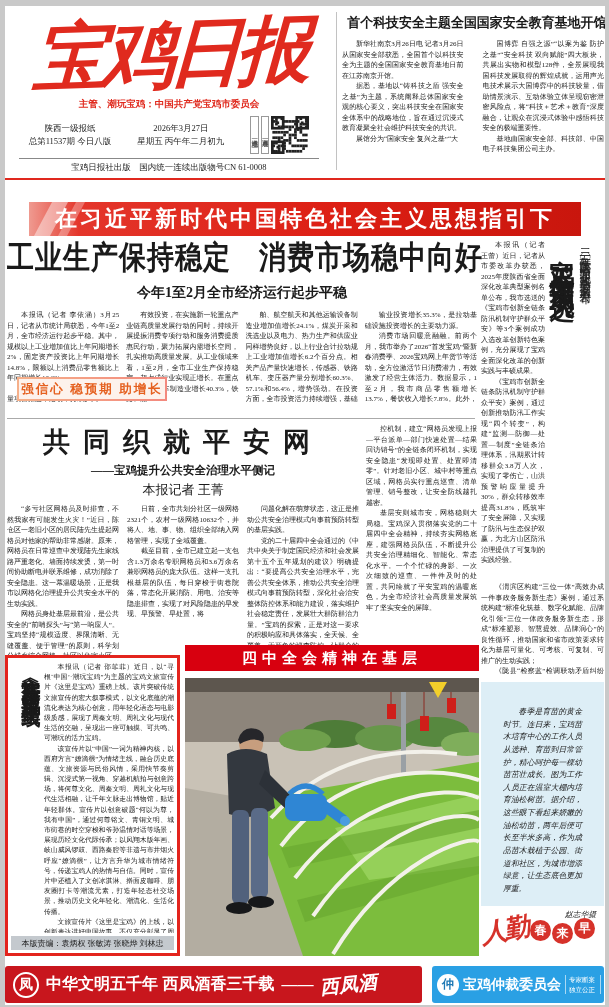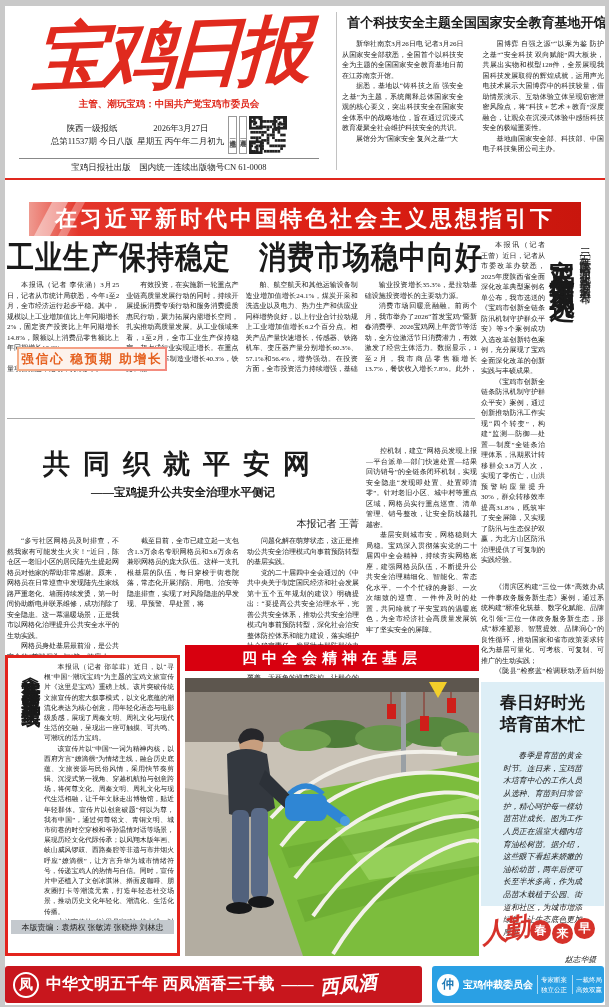--- a/index.html
+++ b/index.html
@@ -6,21 +6,21 @@
   .page{position:relative;margin:6px 4px 2px 5px;width:600px;height:999px;background:#fff;
         font-family:"Liberation Serif",serif;color:#1a1a1a;overflow:hidden;}
   [data-name]{box-sizing:border-box;}
 
   
   .masthead{position:absolute;left:0;top:4px;width:328px;height:164px;text-align:center;}
   .mh-title{font-family:"DejaVu Serif",serif;font-style:italic;font-weight:900;font-size:74px;
             line-height:1.0;color:#e02a1e;letter-spacing:-6px;transform:rotate(-2deg) skewX(-4deg);
             margin-top:6px;white-space:nowrap;}
   .mh-org{color:#e02a1e;font-family:"Liberation Sans",sans-serif;font-weight:bold;font-size:9.5px;margin-top:8px;}
-  .mh-info{display:flex;align-items:center;justify-content:center;gap:4px;margin-top:5px;padding:0 20px;}
+  .mh-info{display:flex;align-items:center;justify-content:center;gap:26px;margin-top:5px;padding:0 20px;}
   .mh-col{font-size:8.5px;line-height:1.5;white-space:nowrap;}
   .mh-qr{display:flex;gap:2px;align-items:stretch;height:38px;}
   .mh-qr .vlab{writing-mode:vertical-rl;font-size:6.5px;border:1px solid #999;padding:1px 0;color:#444;line-height:1;}
   .qr{width:38px;height:38px;background:#fff;}
   .qr svg{width:100%;height:100%;display:block;}
   .mh-pub{border-top:1px solid #888;margin:4px 14px 0 14px;padding-top:3px;font-size:8.5px;white-space:nowrap;}
   .vline{position:absolute;left:331px;top:6px;width:1px;height:158px;background:#c2c2c2;}
 
   
   .topstory{position:absolute;left:337px;top:8px;width:262px;height:160px;}
@@ -58,41 +58,41 @@
   .cs-row{display:flex;height:340px;overflow:hidden;}
   .cs-body{width:64px;overflow:hidden;}
   .cs-vtitle{writing-mode:vertical-rl;font-family:"Liberation Sans",sans-serif;font-weight:900;font-size:25px;
              line-height:1.1;letter-spacing:4px;margin-left:3px;}
   .cs-vsub{writing-mode:vertical-rl;font-size:11.5px;letter-spacing:2px;line-height:1.1;margin-left:3px;color:#222;}
   .cs-rest{height:94px;overflow:hidden;margin-top:2px;}
 
   .hr1{position:absolute;left:2px;top:412px;width:468px;height:1px;background:#aaa;}
 
   
-  .safety{position:absolute;left:2px;top:440px;width:470px;height:228px;display:flex;gap:7px;}
+  .safety{position:absolute;left:2px;top:418px;width:470px;height:228px;display:flex;gap:7px;}
   .sf-left{width:352px;}
   .sf-title{font-family:"Liberation Sans",sans-serif;font-weight:900;font-size:27px;letter-spacing:13px;text-align:center;white-space:nowrap;}
   .sf-sub{font-weight:bold;font-size:11.5px;text-align:center;margin-top:3px;}
-  .sf-by{font-size:10px;text-align:right;margin-top:17px;}
+  .sf-by{font-size:13px;text-align:center;margin-top:3px;}
   .sf-cols{display:flex;gap:8px;margin-top:5px;height:160px;overflow:hidden;}
   .sf-cols>div{flex:1;overflow:hidden;}
   .sf-c4{flex:1;overflow:hidden;}
 
   .redbox{position:absolute;left:180px;top:639px;width:294px;height:26px;background:#d8000f;
           display:flex;align-items:center;justify-content:center;}
   .redbox span{color:#fff;font-family:"Liberation Sans",sans-serif;font-weight:900;font-size:15px;letter-spacing:5px;white-space:nowrap;}
 
   
   .culture{position:absolute;left:0;top:649px;width:175px;height:301px;border:3px solid #e3241d;background:#fff;}
   .cu-inner{display:flex;height:100%;padding:4px 3px 20px 3px;}
   .cu-vtitle{writing-mode:vertical-rl;font-family:"Liberation Sans",sans-serif;font-weight:900;font-size:19px;
              line-height:1.05;letter-spacing:2px;width:30px;flex:none;}
   .cu-body{flex:1;overflow:hidden;font-size:6.8px;line-height:1.5;padding-left:3px;}
   .cu-body p{margin:0;text-indent:2em;text-align:justify;}
-  .cu-editors{position:absolute;left:3px;right:3px;bottom:19px;height:14px;background:#c4c9ce;color:#222;
+  .cu-editors{position:absolute;left:3px;right:3px;bottom:3px;height:14px;background:#c4c9ce;color:#222;
               font-size:8px;display:flex;align-items:center;justify-content:center;white-space:nowrap;}
 
   
   .photo{position:absolute;left:180px;top:672px;width:294px;height:278px;overflow:hidden;}
   .photo svg{display:block;width:100%;height:100%;}
 
   
   .spring{position:absolute;left:476px;top:676px;width:123px;height:224px;background:#ddeef6;padding:10px 8px;}
   .sp-title{font-family:"Liberation Sans",sans-serif;font-weight:900;font-size:17px;text-align:center;line-height:1.3;}
   .sp-cap{font-size:7.8px;line-height:1.62;margin-top:8px;font-style:italic;}
@@ -111,21 +111,21 @@
           display:flex;align-items:center;gap:7px;padding:0 8px;color:#fff;}
   .ad-logo{width:26px;height:26px;border-radius:50%;border:2px solid #fff;display:flex;align-items:center;
            justify-content:center;font-size:14px;font-weight:bold;flex:none;}
   .ad-red .txt{font-family:"Liberation Sans",sans-serif;font-weight:900;font-size:16px;white-space:nowrap;}
   .ad-red .dash{font-weight:900;font-size:16px;}
   .ad-red .brand{font-family:"DejaVu Serif",serif;font-style:italic;font-weight:900;font-size:19px;transform:rotate(-6deg);white-space:nowrap;}
   .ad-blue{position:absolute;left:427px;top:960px;width:172px;height:37px;background:#2aa0e4;border-radius:3px;
            display:flex;align-items:center;gap:4px;padding:0 5px;color:#fff;}
   .ad-blue .emblem{width:22px;height:22px;border-radius:50%;background:#fff;color:#1d78b4;display:flex;
                    align-items:center;justify-content:center;font-size:12px;font-weight:bold;flex:none;}
-  .ad-blue .title{font-family:"Liberation Sans",sans-serif;font-weight:900;font-size:10px;white-space:nowrap;}
+  .ad-blue .title{font-family:"Liberation Sans",sans-serif;font-weight:900;font-size:14px;white-space:nowrap;}
   .ad-slogans{display:grid;grid-template-columns:auto auto;gap:0 5px;font-size:6.5px;line-height:1.5;white-space:nowrap;}
   .ad-slogans span{border-left:1px solid rgba(255,255,255,.6);padding-left:3px;}
 </style>
 </head>
 <body>
 
 <div class="page" data-name="newspaper-front-page">
 
   <div class="masthead" data-name="masthead">
     <div class="mh-title" data-name="newspaper-title">宝鸡日报</div>
@@ -258,20 +258,21 @@
   </div>
 
   <div class="redline" data-name="red-rule"></div>
 
   <div class="banner" data-name="theme-banner">
     <span data-name="theme-banner-text">在习近平新时代中国特色社会主义思想指引下</span>
   </div>
 
   <div class="lead" data-name="lead-article">
     <div class="ld-head" data-name="lead-headline">工业生产保持稳定　消费市场稳中向好</div>
+    <div class="ld-sub" data-name="lead-subhead">今年1至2月全市经济运行起步平稳</div>
     <div class="ld-cols" data-name="lead-article-body">
       <div class="bt" data-name="article-column">
           <p>本报讯（记者 李依涵）3月25日，记者从市统计局获悉，今年1至2月，全市经济运行起步平稳。其中，规模以上工业增加值比上年同期增长2%，固定资产投资比上年同期增长14.8%，限额以上消费品零售额比上年同期增长12.6%。</p>
           <p>今年以来，我市进一步深化高质量项目推进年活动，持续扩大</p>
         </div>
       <div class="bt" data-name="article-column">
           <p>有效投资，在实施新一轮重点产业链高质量发展行动的同时，持续开展提振消费专项行动和服务消费提质惠民行动，聚力拓展内需增长空间，扎实推动高质量发展。从工业领域来看，1至2月，全市工业生产保持稳定，超七成行业实现正增长。在重点行业中，汽车制造业增长40.3%，铁路、船</p>
         </div>
       <div class="bt" data-name="article-column">
           <p>舶、航空航天和其他运输设备制造业增加值增长24.1%，煤炭开采和洗选业以及电力、热力生产和供应业同样增势良好，以上行业合计拉动规上工业增加值增长6.2个百分点。相关产品产量快速增长，传感器、铁路机车、变压器产量分别增长60.3%、57.1%和56.4%，增势强劲。在投资方面，全市投资活力持续增强，基础设施投资实现快速增长，其中水利管理业投资增长79.3%，铁路运</p>
@@ -307,20 +308,21 @@
     <div class="sf-left" data-name="safety-left-block">
       <div class="sf-title" data-name="safety-title">共同织就平安网</div>
       <div class="sf-sub" data-name="safety-subtitle">——宝鸡提升公共安全治理水平侧记</div>
       <div class="sf-by" data-name="safety-byline">本报记者 王菁</div>
       <div class="sf-cols" data-name="safety-body">
         <div class="bt" data-name="article-column">
             <p>“多亏社区网格员及时排查，不然我家有可能发生火灾！”近日，陈仓区一老旧小区的居民陆先生提起网格员对他家的帮助非常感谢。原来，网格员在日常巡查中发现陆先生家线路严重老化、墙面持续发烫，第一时间协助断电并联系维修，成功消除了安全隐患。这一幕温暖场景，正是我市以网格化治理提升公共安全水平的生动实践。</p>
             <p>网格员身处基层最前沿，是公共安全的“前哨探头”与“第一响应人”。宝鸡坚持“规模适度、界限清晰、无缝覆盖、便于管理”的原则，科学划分城乡综合网格，社区以住宅小区、楼栋为基本单元设置一二三级网格，农村以村民小组为基础划分网格，并结合实际设置二级网格。同时，在学校、医院等重点单位设立专属网格，推动管理服务精准延伸。</p>
           </div>
         <div class="bt" data-name="article-column">
+            <p>日前，全市共划分社区一级网格2321个，农村一级网格10632个，并将人、地、事、物、组织全部纳入网格管理，实现了全域覆盖。</p>
             <p>截至目前，全市已建立起一支包含1.3万余名专职网格员和3.6万余名兼职网格员的庞大队伍。这样一支扎根基层的队伍，每日穿梭于街巷院落，常态化开展消防、用电、治安等隐患排查，实现了对风险隐患的早发现、早预警、早处置，将</p>
           </div>
         <div class="bt" data-name="article-column">
             <p>问题化解在萌芽状态，这正是推动公共安全治理模式向事前预防转型的基层实践。</p>
             <p>党的二十届四中全会通过的《中共中央关于制定国民经济和社会发展第十五个五年规划的建议》明确提出：“要提高公共安全治理水平，完善公共安全体系，推动公共安全治理模式向事前预防转型，深化社会治安整体防控体系和能力建设，落实维护社会稳定责任，发展壮大群防群治力量。”宝鸡的探索，正是对这一要求的积极响应和具体落实，全天候、全覆盖、无死角的巡查防控，让群众的安全感实实在在、触手可及。</p>
             <p>公共安全治理，重在闭环、贵在落实。宝鸡创新“网格化＋信息化”管</p>
           </div>
       </div>
     </div>
     <div class="sf-c4 bt" data-name="article-column">
@@ -392,24 +394,20 @@
       <g data-name="watering-can">
         <rect x="100" y="116" width="42" height="27" rx="8" fill="#2f86d4"></rect>
         <path d="M140,122 L162,138 L155,146 L136,132 Z" fill="#2f86d4"></path>
         <path d="M104,116 Q121,100 138,116" stroke="#2f86d4" stroke-width="5" fill="none"></path>
         <circle cx="160" cy="143" r="5" fill="#4a9de0"></circle>
       </g>
     </svg>
   </div>
 
   <div class="spring" data-name="photo-story-panel">
-    <div class="sp-title" data-name="photo-story-title">
-      <div data-name="photo-story-title-line1">春日好时光</div>
-      <div data-name="photo-story-title-line2">培育苗木忙</div>
-    </div>
     <div class="sp-cap" data-name="photo-caption">
       <p data-name="photo-caption-text">春季是育苗的黄金时节。连日来，宝鸡苗木培育中心的工作人员从选种、育苗到日常管护，精心呵护每一棵幼苗茁壮成长。图为工作人员正在温室大棚内培育油松树苗。据介绍，这些眼下看起来娇嫩的油松幼苗，两年后便可长至半米多高，作为成品苗木栽植于公园、街道和社区，为城市增添绿意，让生态底色更加厚重。</p>
     </div>
     <div class="sp-credit" data-name="photo-credit">赵志华摄</div>
   </div>
 
   <div class="renqin" data-name="column-logo">
     <span class="rq-script" data-name="column-logo-script">人勤</span>
     <span class="rq-circle" data-name="column-logo-circle">春</span>
     <span class="rq-circle" data-name="column-logo-circle">来</span>

